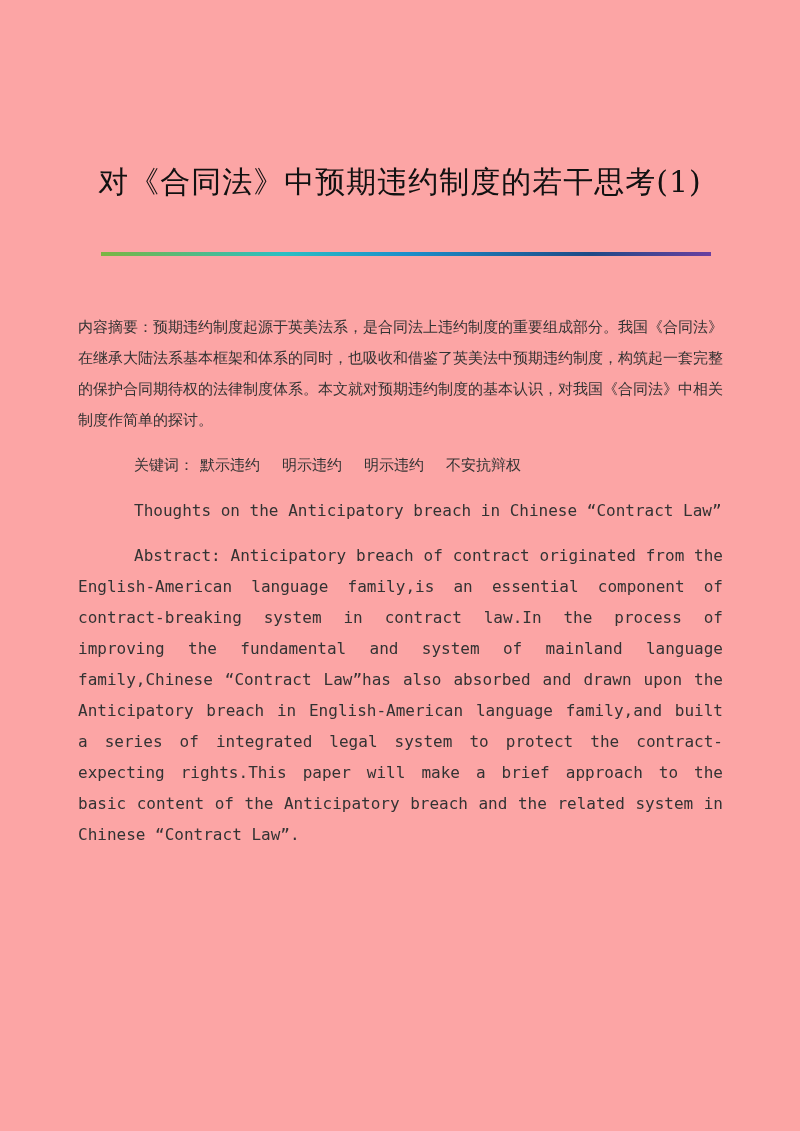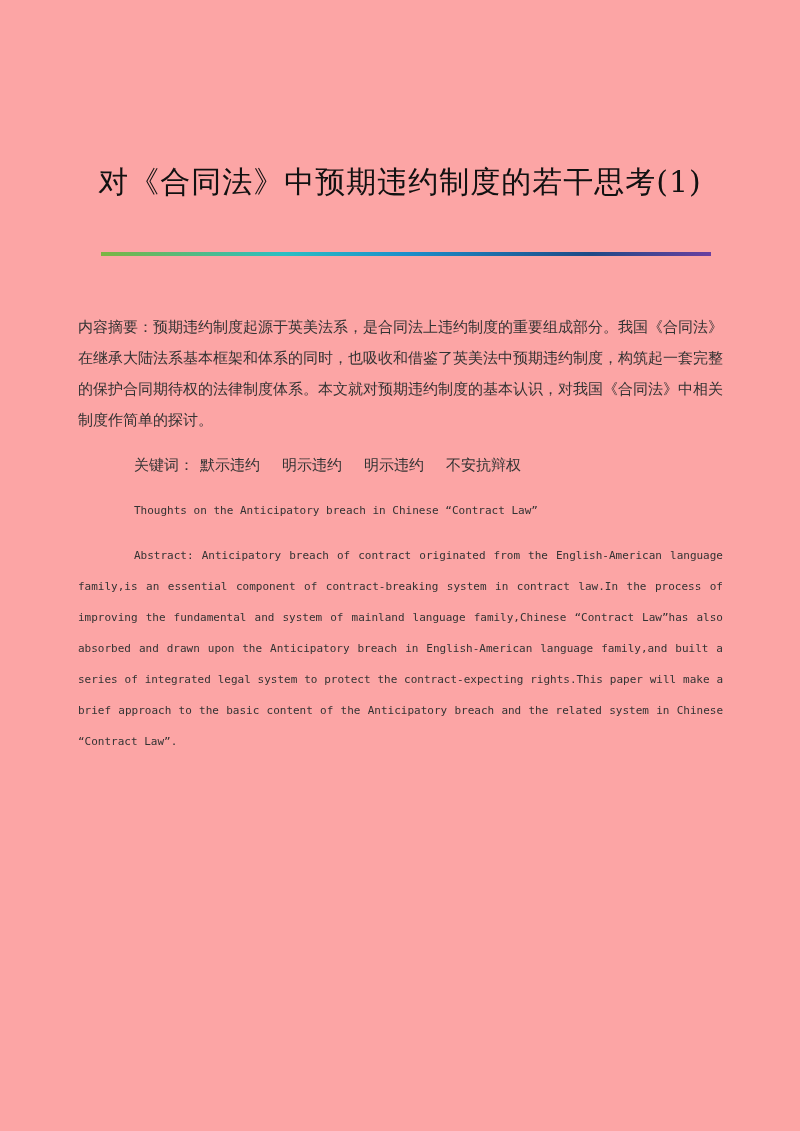--- a/index.html
+++ b/index.html
@@ -7,21 +7,21 @@
          font-family: "DejaVu Serif", "Liberation Serif", serif; color: #333333; }
   .page { position: absolute; left: 0; top: 0; width: 800px; height: 1131px; background: #fca5a5; }
   .title { position: absolute; left: 0; width: 800px; top: 160px; text-align: center;
            font-size: 30px; line-height: 44px; color: #111111; letter-spacing: 1px;
            font-family: "DejaVu Serif", serif; }
   .rule { position: absolute; left: 101px; top: 252px; width: 610px; height: 4px;
           background: linear-gradient(90deg, #7bb542 0%, #2bbfc3 30%, #1d8fca 50%, #1e4a86 80%, #6a3fa0 100%); }
   .body { position: absolute; left: 78px; top: 308px; width: 645px; font-size: 15px; line-height: 31px; }
   .p { margin: 4px 0 0 0; text-align: justify; text-align-last: left; }
   .indent { text-indent: 56px; }
-  .en { font-family: "DejaVu Sans Mono", "Liberation Mono", monospace; font-size: 11px; letter-spacing: 0; }
+  .en { font-family: "DejaVu Sans Mono", "Liberation Mono", monospace; font-size: 16px; letter-spacing: 0; }
   .kw span { margin-right: 22px; }
 </style>
 </head>
 <body>
 
 <div class="page">
   <div class="title">对《合同法》中预期违约制度的若干思考(1)</div>
   <div class="rule"></div>
 
   <div class="body">

